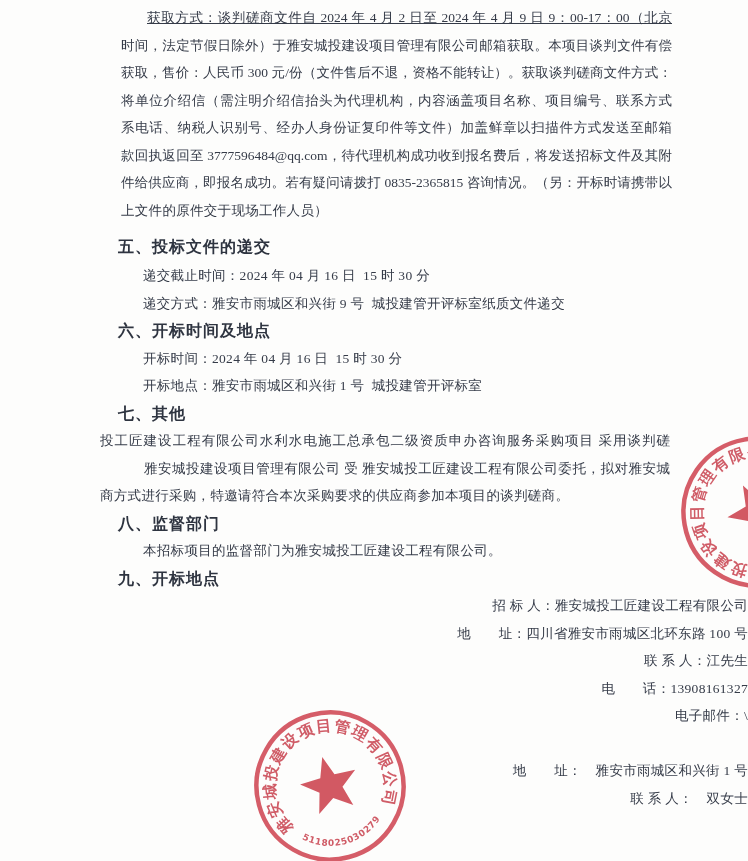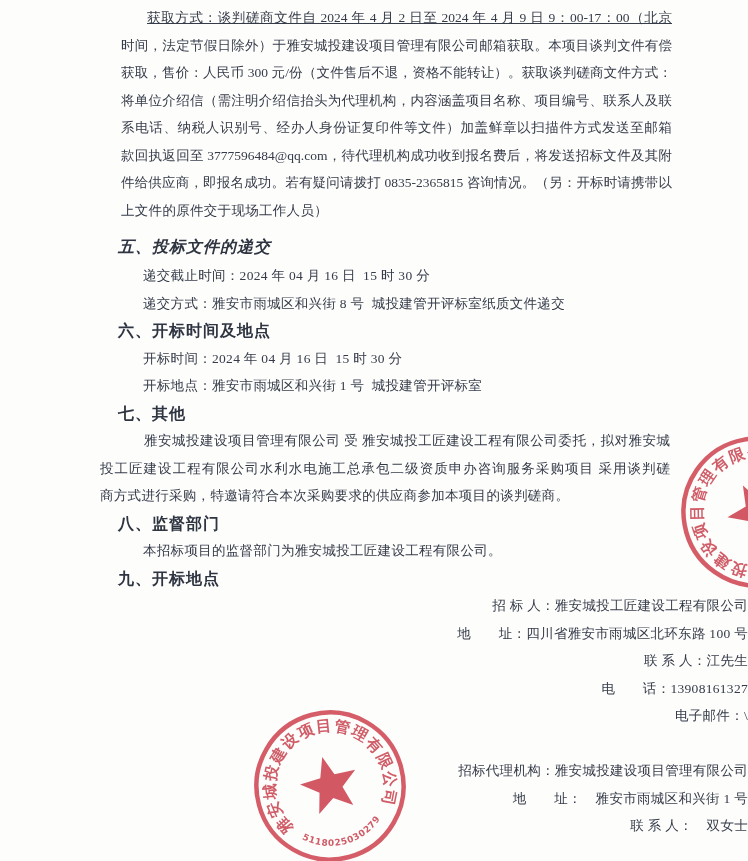--- a/index.html
+++ b/index.html
@@ -8,21 +8,21 @@
     width:748px;height:861px;
     background:#fdfdfc;
     overflow:hidden;
     font-family:"Liberation Serif","DejaVu Serif",serif;
     color:#353b48;
     margin:0 auto;
   }
   #doc-body{position:absolute;left:0;top:0;width:748px;padding-top:4px;}
   .row{height:27.5px;line-height:27.5px;font-size:13.5px;white-space:pre;letter-spacing:0.3px;}
   .h{margin-left:118px;font-weight:bold;font-size:16px;color:#2e3440;letter-spacing:1px;}
-  .h.gap{margin-top:9px;height:29px;font-style:italic;}
+  .h.gap{margin-top:9px;height:29px;}
   .p1{margin-left:121px;width:551px;}
   .p7{margin-left:100px;width:570px;}
   .j{white-space:normal;text-align:justify;text-align-last:justify;letter-spacing:0;}
   .p1.first{text-indent:26px;text-decoration:underline;}
   .p7.first{text-indent:44px;}
   .sub{margin-left:143px;}
   .contact{margin-left:133px;text-align:right;}
   .blank{}
   
   .seal{position:absolute;mix-blend-mode:multiply;opacity:0.84;}
@@ -33,45 +33,44 @@
 </style>
 </head>
 <body>
 
 <div id="page">
 
   <div id="doc-body">
       <div class="row p1 j first">获取方式：谈判磋商文件自 2024 年 4 月 2 日至 2024 年 4 月 9 日 9：00-17：00（北京</div>
       <div class="row p1 j">时间，法定节假日除外）于雅安城投建设项目管理有限公司邮箱获取。本项目谈判文件有偿</div>
       <div class="row p1 j">获取，售价：人民币 300 元/份（文件售后不退，资格不能转让）。获取谈判磋商文件方式：</div>
-      <div class="row p1 j">将单位介绍信（需注明介绍信抬头为代理机构，内容涵盖项目名称、项目编号、联系人及联</div>
+      <div class="row p1 j">将单位介绍信（需注明介绍信抬头为代理机构，内容涵盖项目名称、项目编号、联系方式</div>
       <div class="row p1 j">系电话、纳税人识别号、经办人身份证复印件等文件）加盖鲜章以扫描件方式发送至邮箱</div>
       <div class="row p1 j">款回执返回至 3777596484@qq.com，待代理机构成功收到报名费后，将发送招标文件及其附</div>
       <div class="row p1 j">件给供应商，即报名成功。若有疑问请拨打 0835-2365815 咨询情况。（另：开标时请携带以</div>
       <div class="row p1">上文件的原件交于现场工作人员）</div>
       <div class="row h gap">五、投标文件的递交</div>
       <div class="row sub">递交截止时间：2024 年 04 月 16 日  15 时 30 分</div>
-      <div class="row sub">递交方式：雅安市雨城区和兴街 8 号  城投建管开评标室纸质文件递交</div>
+      <div class="row sub">递交方式：雅安市雨城区和兴街 9 号  城投建管开评标室纸质文件递交</div>
       <div class="row h">六、开标时间及地点</div>
       <div class="row sub">开标时间：2024 年 04 月 16 日  15 时 30 分</div>
       <div class="row sub">开标地点：雅安市雨城区和兴街 1 号  城投建管开评标室</div>
       <div class="row h">七、其他</div>
+      <div class="row p7 j">投工匠建设工程有限公司水利水电施工总承包二级资质申办咨询服务采购项目  采用谈判磋</div>
       <div class="row p7 j first">雅安城投建设项目管理有限公司  受  雅安城投工匠建设工程有限公司委托，拟对雅安城</div>
-      <div class="row p7 j">投工匠建设工程有限公司水利水电施工总承包二级资质申办咨询服务采购项目  采用谈判磋</div>
       <div class="row p7">商方式进行采购，特邀请符合本次采购要求的供应商参加本项目的谈判磋商。</div>
       <div class="row h">八、监督部门</div>
       <div class="row sub">本招标项目的监督部门为雅安城投工匠建设工程有限公司。</div>
       <div class="row h">九、开标地点</div>
       <div class="row contact">招 标 人：雅安城投工匠建设工程有限公司</div>
       <div class="row contact">地　　址：四川省雅安市雨城区北环东路 100 号</div>
       <div class="row contact">联 系 人：江先生</div>
       <div class="row contact">电　　话：13908161327</div>
       <div class="row contact">电子邮件：\</div>
       <div class="row blank"></div>
-      <div class="row contact">招标代理机构：雅安城投建设项目管理有限公司</div>
       <div class="row contact">地　　址：　雅安市雨城区和兴街 1 号</div>
       <div class="row contact">联 系 人：　双女士</div>
     </div>
 
   <svg class="seal" style="left:230px;top:686px" width="200" height="200" viewBox="-100 -100 200 200" aria-hidden="true">
     <g transform="rotate(-15)">
       <circle class="seal-ring" r="73.5"></circle>
       <polygon class="seal-star" points="0,-30 7.35,-10.11 28.53,-9.27 11.89,3.86 17.63,24.27 0,12.5 -17.63,24.27 -11.89,3.86 -28.53,-9.27 -7.35,-10.11"></polygon>
       <path id="sealTopA" d="M -45,31.6 A 55,55 0 1,1 45,31.6" fill="none"></path>
       <path id="sealBotA" d="M -42.4,42.4 A 60,60 0 0,0 42.4,42.4" fill="none"></path>

